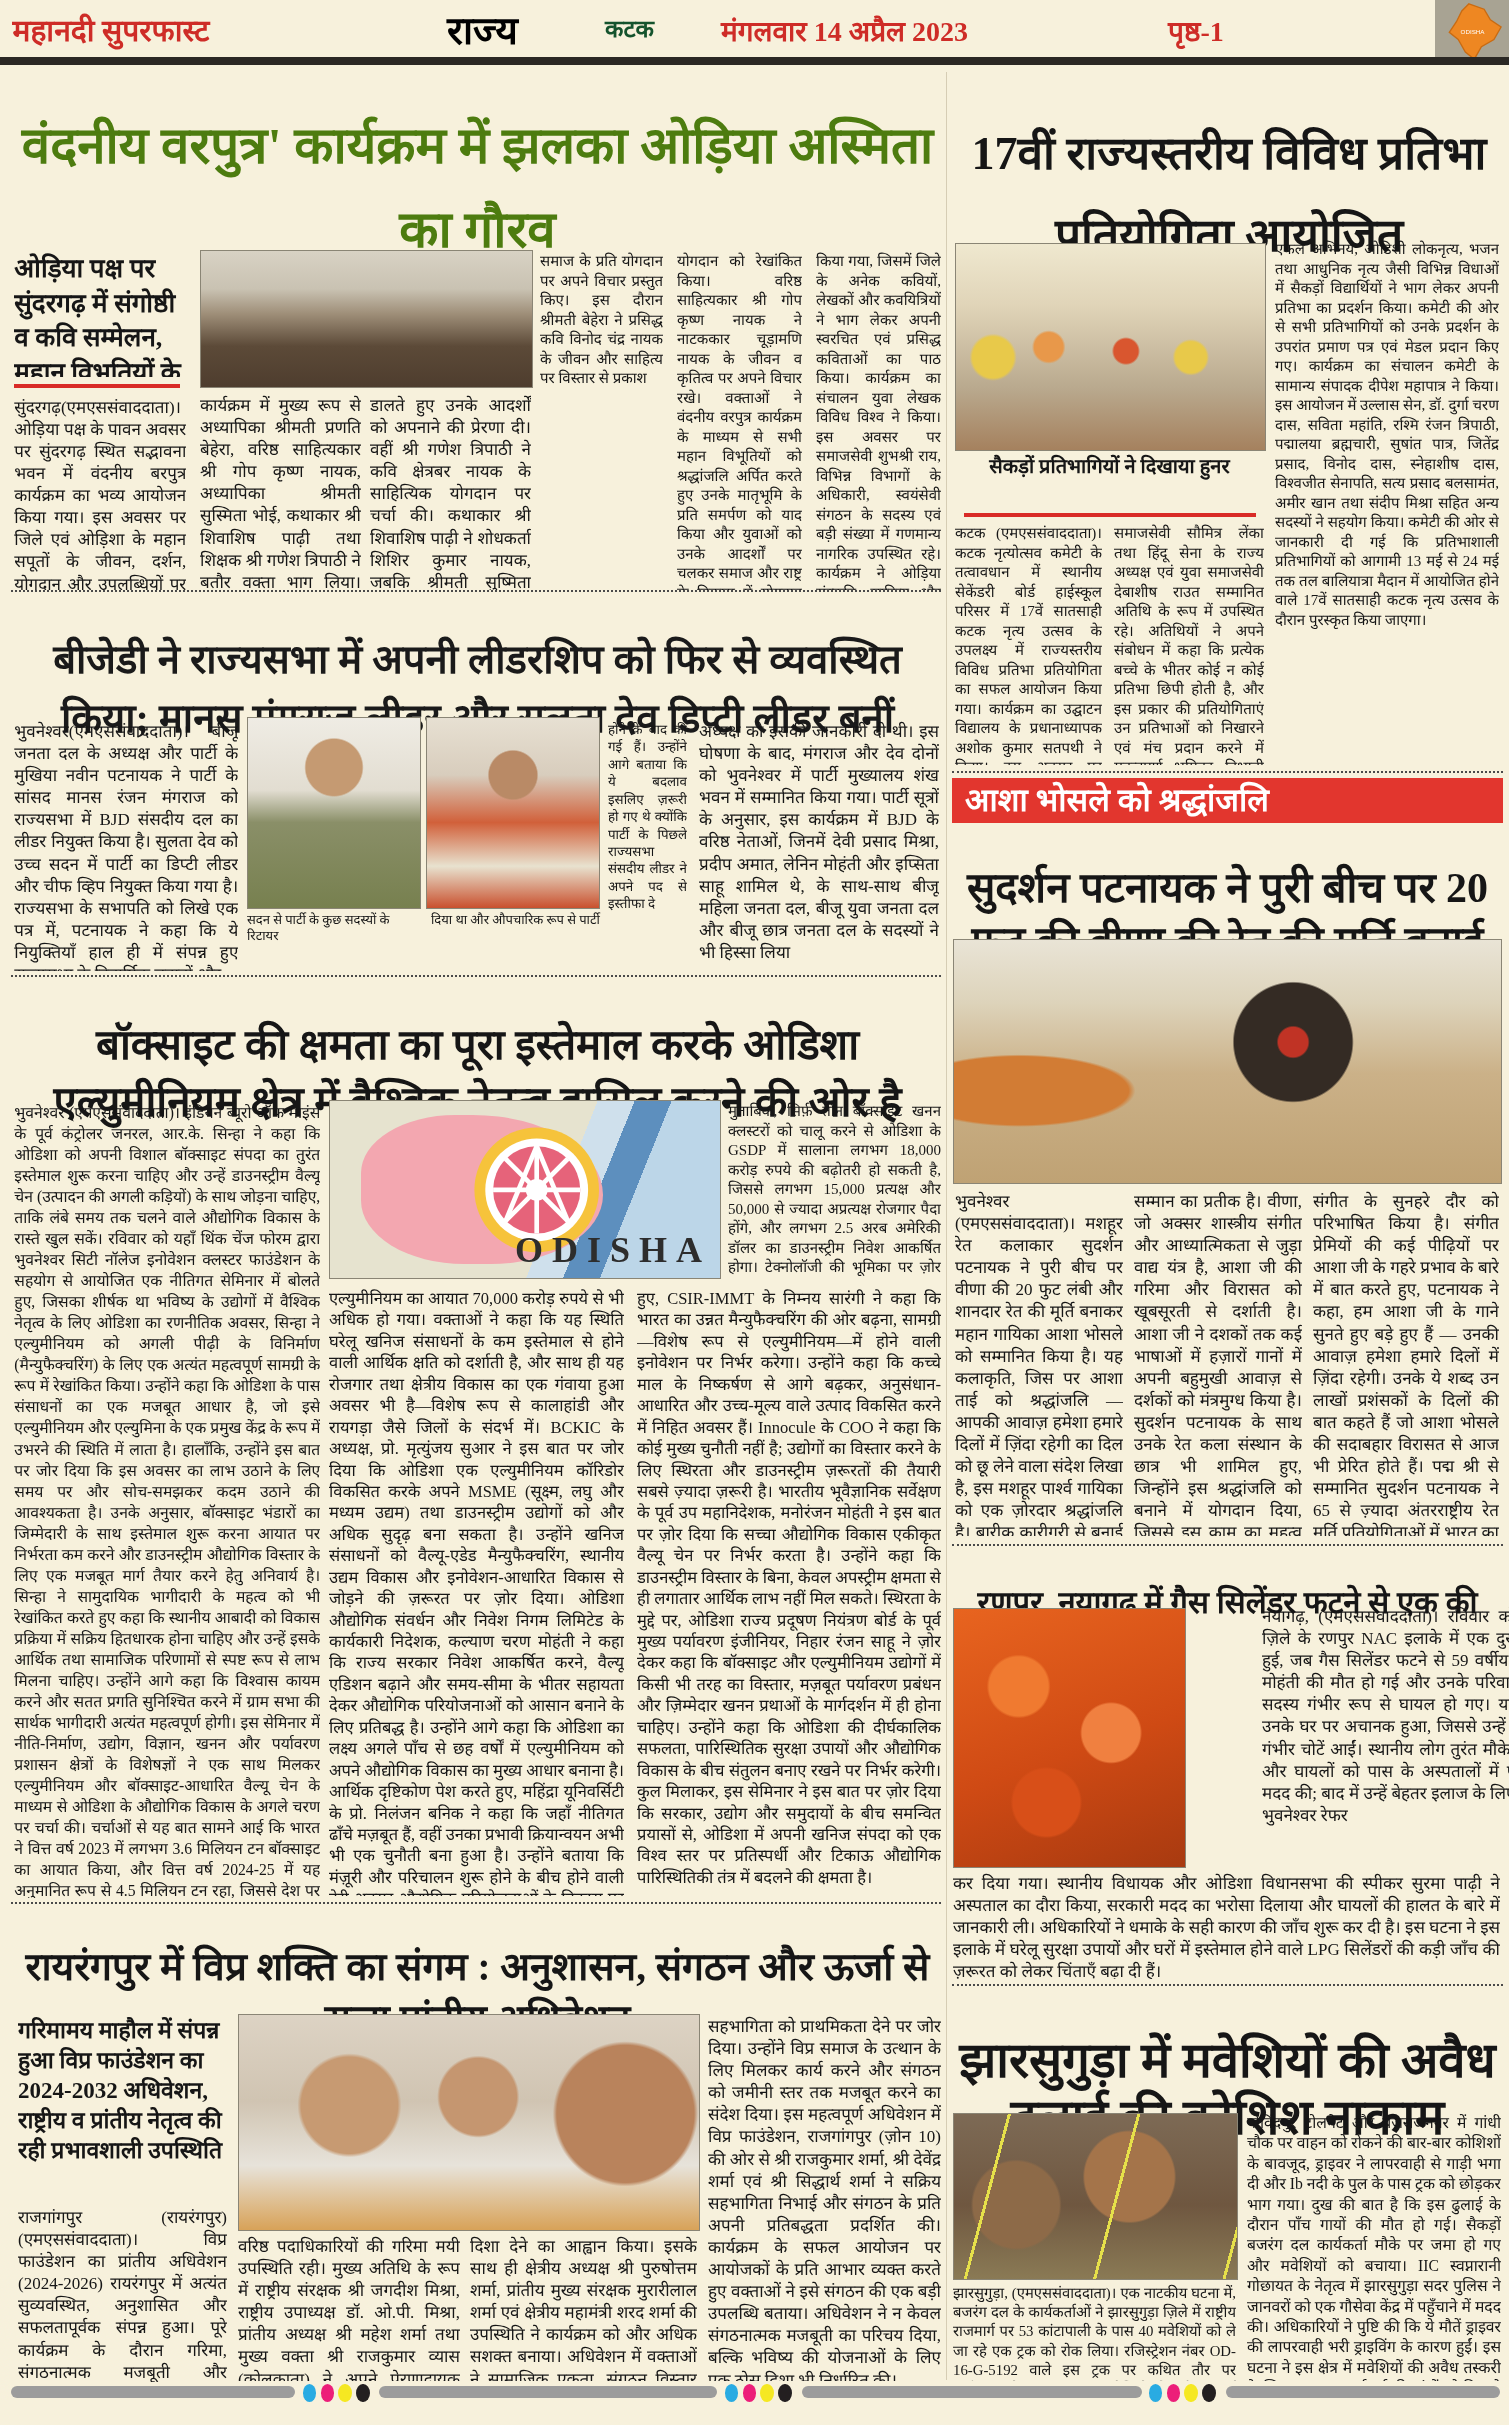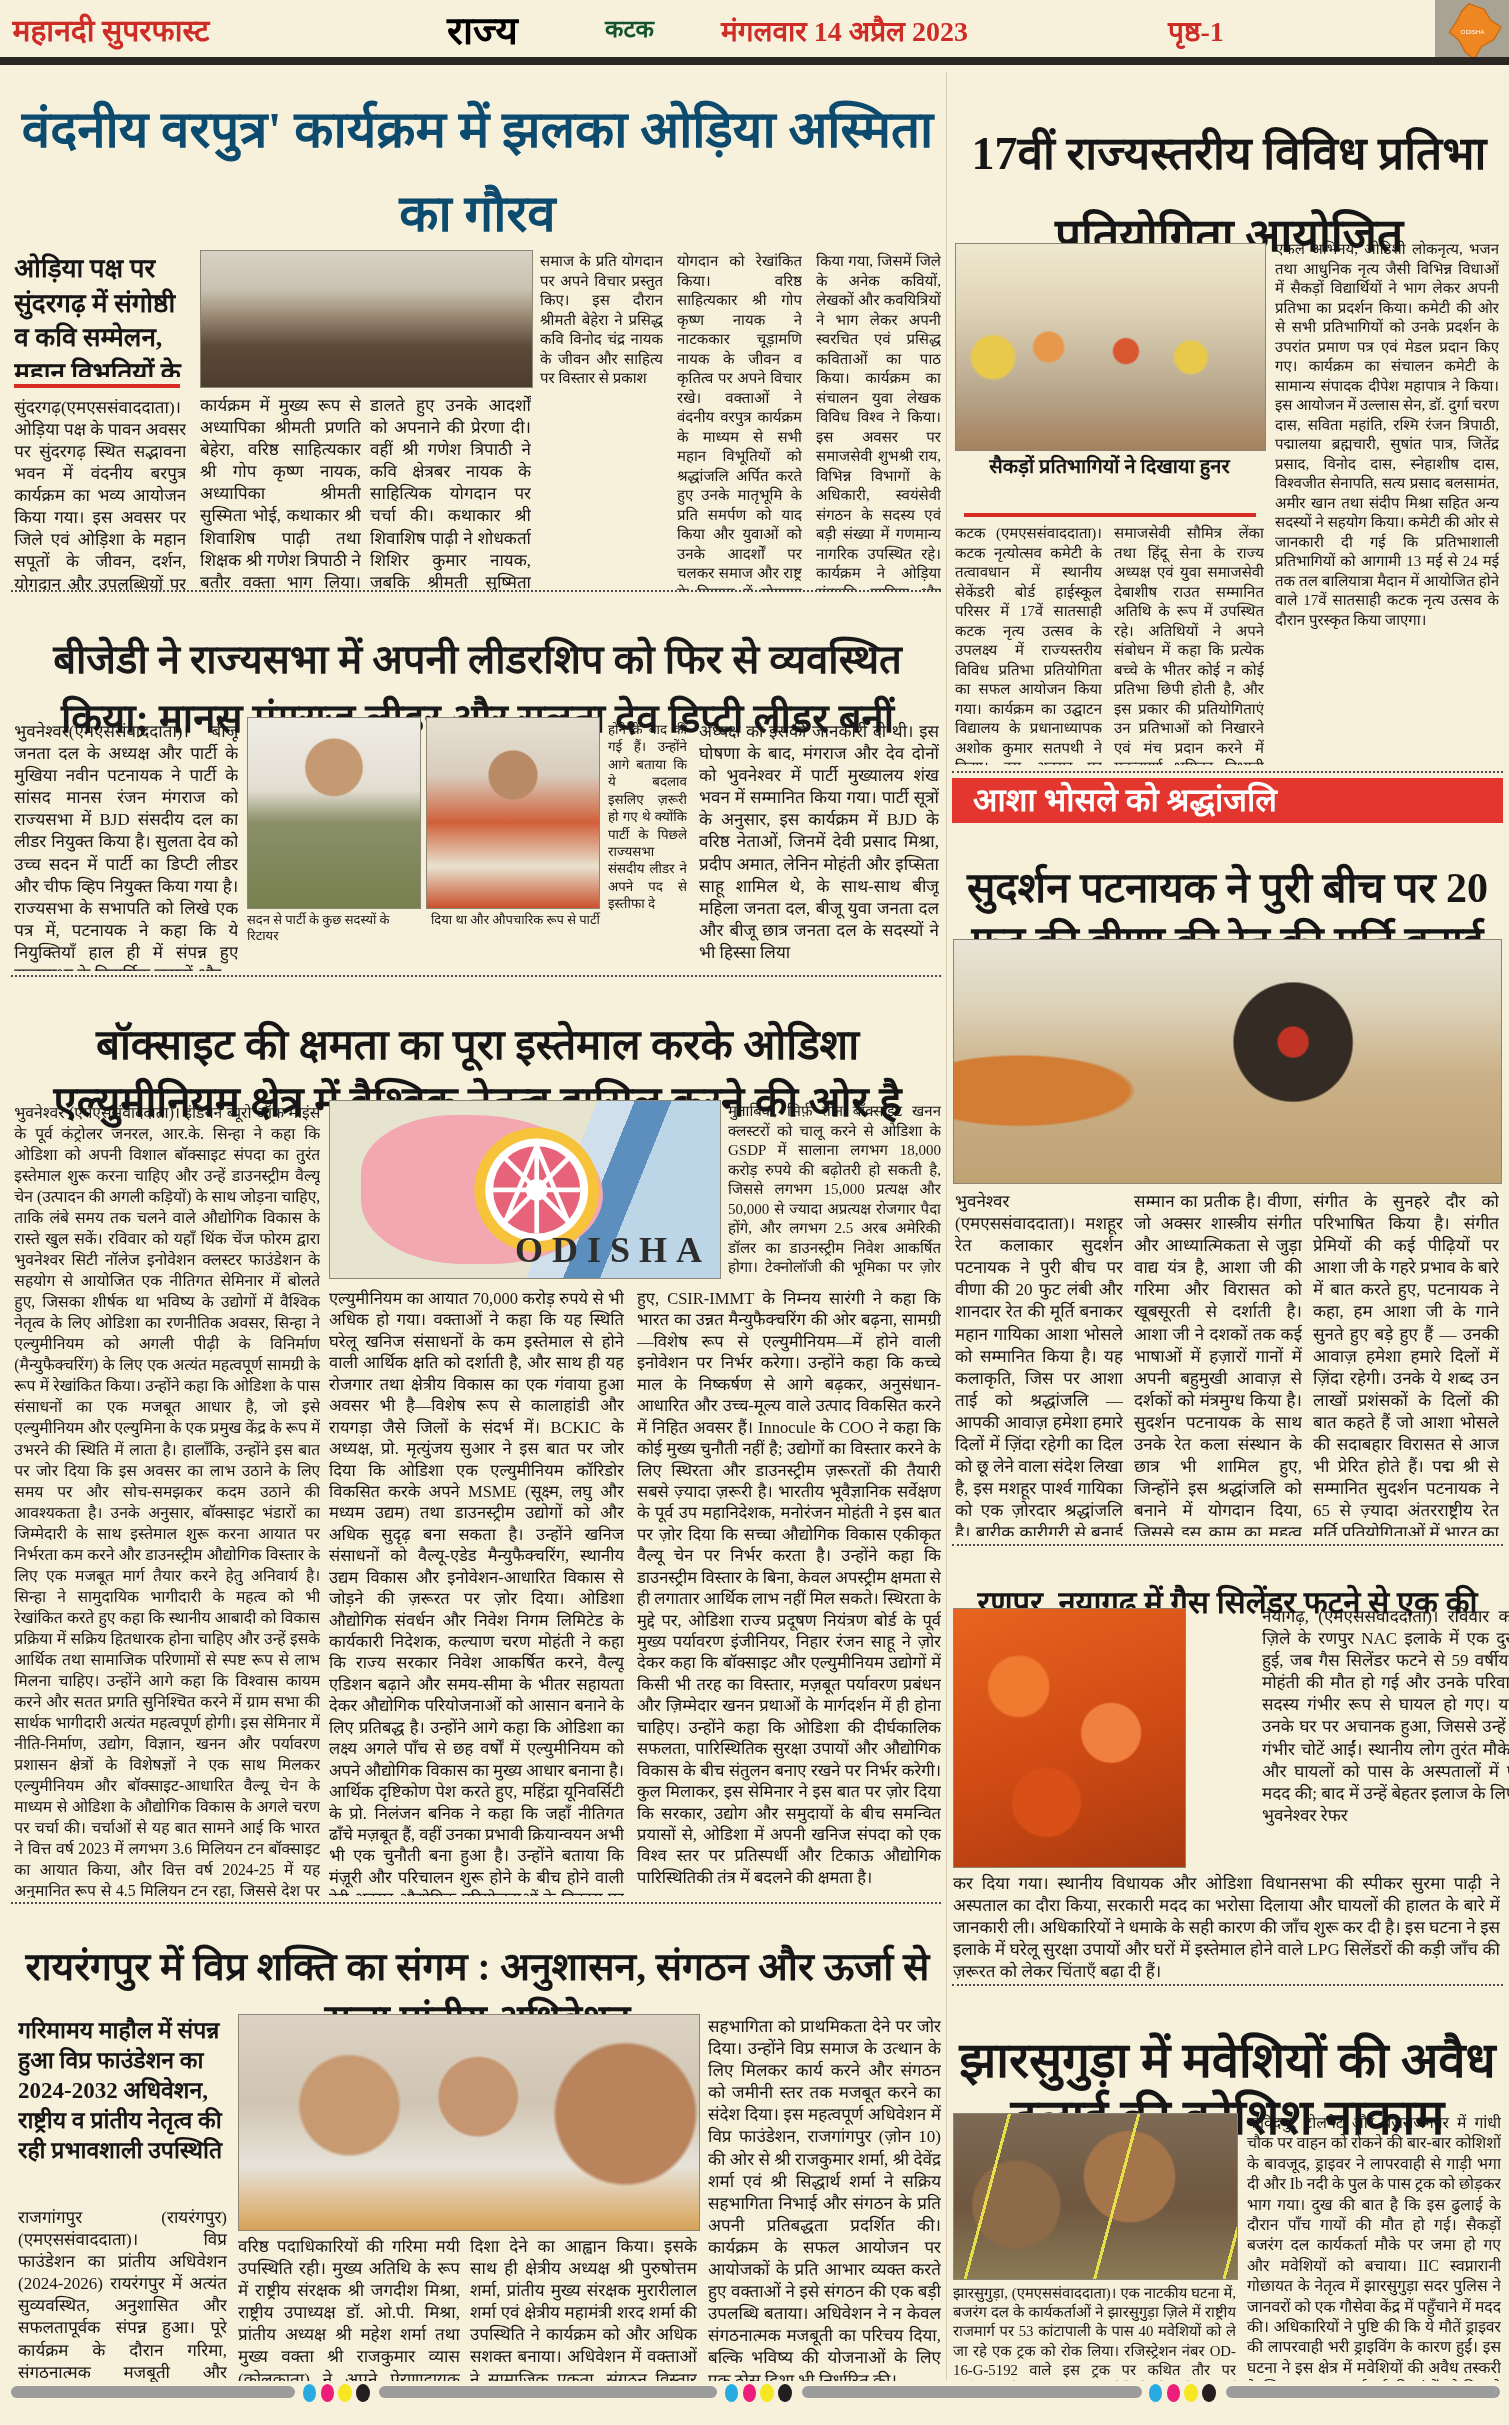--- a/index.html
+++ b/index.html
@@ -14,21 +14,21 @@
   
   .masthead{left:12.5px;top:9px;font-size:30px;font-weight:bold;color:#CE2C27}
   .hsection{left:447px;top:1.8px;font-size:39px;font-weight:bold;color:#000000}
   .hcity{left:605px;top:10.7px;font-size:24px;font-weight:bold;color:#14532d}
   .hdate{left:721px;top:10.7px;font-size:28px;font-weight:bold;color:#CE2C27}
   .hpage{left:1168px;top:10.7px;font-size:28px;font-weight:bold;color:#CE2C27}
   .mapicon{left:1435px;top:0;width:75px;height:63px;background:#a8a393}
   .toprule{left:0;top:57px;width:1510px;height:8px;background:#2b2824}
   .vdiv{left:946px;top:72px;width:0;height:2308px;border-left:0.9px solid #d6cdb4}
   
-  .a1h{left:12.5px;top:54px;width:930px;height:168px;font-size:51px;line-height:84px;color:#0c4a6e}
+  .a1h{left:12.5px;top:70px;width:930px;height:168px;font-size:51px;line-height:84px;color:#4d7c0f}
   .a1c1{left:14.3px;top:252px;width:172px;height:338px}
   .a1intro{font-size:26px;font-weight:bold;line-height:1.33;overflow:hidden;height:125px}
   .a1rule{width:166px;height:3.6px;background:#D92B26;margin:7.2px 0 9px 0}
   .a1c1t{height:193px}
   .p-conf{left:200px;top:250px;width:331px;height:136px;background:
      linear-gradient(180deg,#d8d2c4 0%,#c9c2b2 28%,#9f8f79 46%,#5c4a38 70%,#4e3d2e 100%)}
   .a1c2{left:200px;top:395px;width:161px;height:195px}
   .a1c3{left:370px;top:395px;width:161px;height:195px}
   .a1c4{left:540px;top:252px;width:123px;height:338px;font-size:15px}
   .a1c5{left:677px;top:252px;width:125px;height:338px;font-size:15px}
@@ -79,21 +79,21 @@
      radial-gradient(circle at 55% 52%,#d9562f 0 6%,transparent 7%),
      radial-gradient(circle at 76% 55%,#e8c94a 0 6%,transparent 7%),
      linear-gradient(180deg,#efe8cf 0%,#e0d4b8 30%,#b9a98e 70%,#a5815e 100%)}
   .cmpcap{left:955px;top:454px;width:309px;height:57px;font-size:20px;font-weight:bold;text-align:center;line-height:1.2;overflow:hidden}
   .cmprule{left:964px;top:513px;width:292px;height:3.6px;background:#D92B26}
   .cmpc1{left:955px;top:524px;width:147px;height:241px;font-size:15px}
   .cmpc2{left:1114px;top:524px;width:150px;height:241px;font-size:15px}
   .cmpc3{left:1275px;top:240px;width:224px;height:526px;font-size:15px}
   .rrule1{left:952px;top:771px;width:551px}
   
-  .ashabanner{left:952px;top:778px;width:551px;height:45px;background:#E2362E;color:#fff;font-size:32px;font-weight:bold;line-height:45px;padding-left:21px;box-sizing:border-box;overflow:hidden}
+  .ashabanner{left:952px;top:778px;width:551px;height:45px;background:#E2362E;color:#fff;font-size:32px;font-weight:bold;line-height:45px;padding-left:13px;box-sizing:border-box;overflow:hidden}
   .ashah{left:952px;top:826px;width:551px;height:107px;font-size:42px;line-height:54px}
   .p-sand{left:953px;top:939px;width:547px;height:243px;background:
      radial-gradient(circle at 62% 42%,#c03325 0 4%,#342b24 4.5% 16%,transparent 16.5%),
      radial-gradient(ellipse at 12% 62%,#d27c34 0 16%,transparent 17%),
      linear-gradient(180deg,#e9e4d6 0%,#ddd3ba 26%,#cbb188 55%,#bfa274 100%)}
   .ashac1{left:955px;top:1191px;width:168px;height:345px}
   .ashac2{left:1134px;top:1191px;width:168px;height:345px}
   .ashac3{left:1313px;top:1191px;width:186px;height:345px}
   .rrule2{left:952px;top:1544px;width:551px}
   

